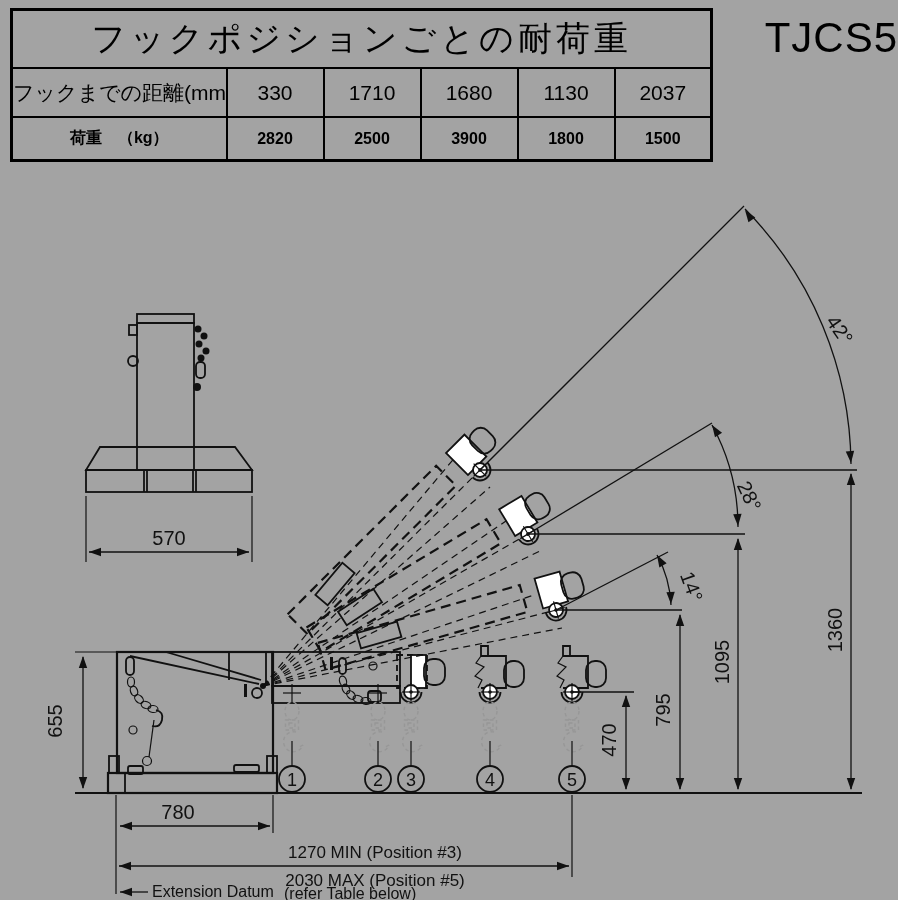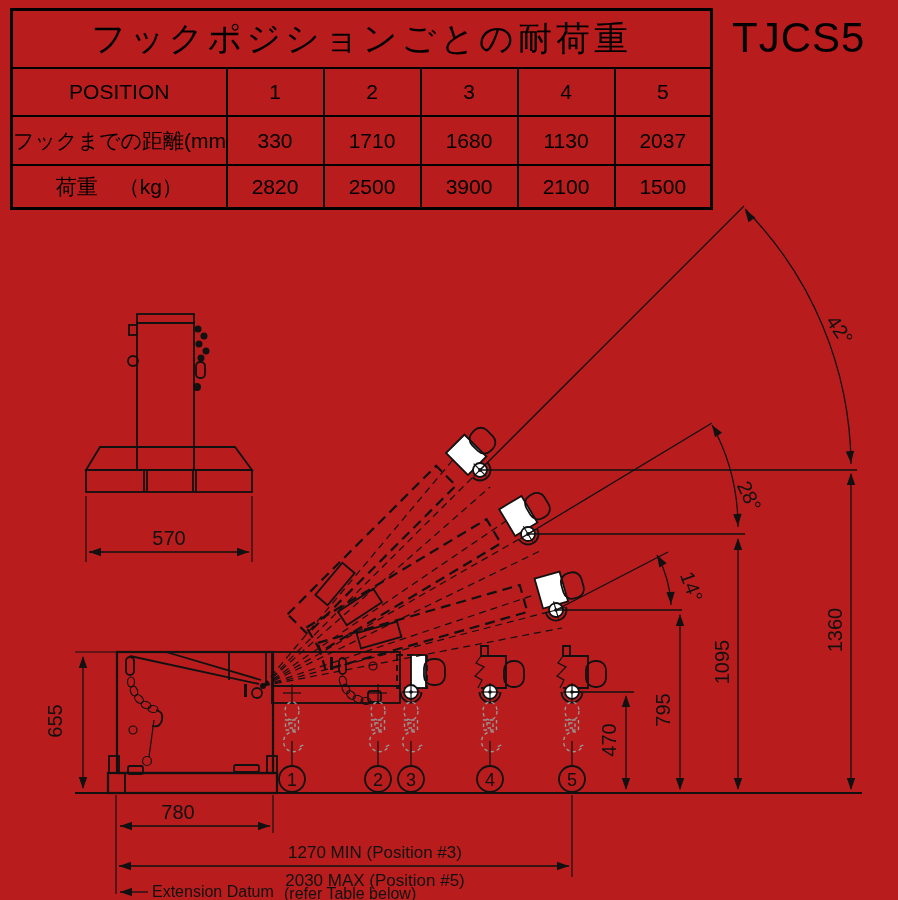--- a/index.html
+++ b/index.html
@@ -1,30 +1,30 @@
 <!DOCTYPE html>
 <html><head>
 <meta charset="utf-8">
 <style>
   html,body{margin:0;padding:0;background:#fff;}
-  .sheet{position:relative;width:898px;height:900px;background:#b91c1c;overflow:hidden;
+  .sheet{position:relative;width:898px;height:900px;background:#a3a3a3;overflow:hidden;
          font-family:"Liberation Sans","DejaVu Sans",sans-serif;color:#000;}
 
   
   table.cap{position:absolute;left:10px;top:8px;width:700px;border-collapse:collapse;
             table-layout:fixed;border:3px solid #000;}
   table.cap td{border:2px solid #000;text-align:center;vertical-align:middle;
                white-space:nowrap;overflow:hidden;padding:0;}
   td.title{height:56px;font-size:34px;letter-spacing:4px;font-weight:500;}
   tr.hdr td{height:46px;font-size:21px;}
   tr.dist td{height:47px;font-size:21px;}
-  tr.load td{height:41px;font-size:21px;}
+  tr.load td{height:41px;font-size:16px;font-weight:bold;}
   td.lab-dist{font-size:17.5px;}
   td.lab-load{font-size:22px;text-align:left;padding-left:10px;}
-  .model{position:absolute;left:732px;top:14px;width:166px;text-align:left;
+  .model{position:absolute;left:732px;top:14px;width:166px;text-align:right;
          font-size:42px;letter-spacing:1px;}
 
   
   svg.draw{position:absolute;left:0;top:0;}
   .ol  {fill:none;stroke:#111;stroke-width:1.8;}
   .olf {fill:#fff;stroke:#111;stroke-width:1.8;}
   .ol2 {fill:none;stroke:#111;stroke-width:2.2;}
   .thin{fill:none;stroke:#111;stroke-width:1.2;}
   .dim {fill:none;stroke:#111;stroke-width:1.3;}
   .dash{fill:none;stroke:#111;stroke-width:2.2;stroke-dasharray:10 6;}
@@ -49,42 +49,34 @@
         <col style="width:97px">
         <col style="width:97px">
         <col style="width:97px">
         <col style="width:97px">
         <col style="width:97px">
       </colgroup>
     <tbody>
         <tr>
           <td colspan="6" class="title">フックポジションごとの耐荷重</td>
         </tr>
-    <tr class="hdr">
-      <td>POSITION</td>
-      <td>1</td>
-      <td>2</td>
-      <td>3</td>
-      <td>4</td>
-      <td>5</td>
-    </tr>
     <tr class="dist">
       <td class="lab-dist">フックまでの距離(mm)</td>
       <td>330</td>
       <td>1710</td>
       <td>1680</td>
       <td>1130</td>
       <td>2037</td>
     </tr>
     <tr class="load">
       <td class="lab-load">荷重　（kg）</td>
       <td>2820</td>
       <td>2500</td>
       <td>3900</td>
-      <td>2100</td>
+      <td>1800</td>
       <td>1500</td>
     </tr>
   </tbody>
     </table>
   <div class="model">TJCS5</div>
 
   <svg class="draw" width="898" height="900" viewBox="0 0 898 900">
     <defs>
       <path id="ah" d="M0,0 L-12,4.2 L-12,-4.2 Z" fill="#111"></path>
       <g id="pin">

